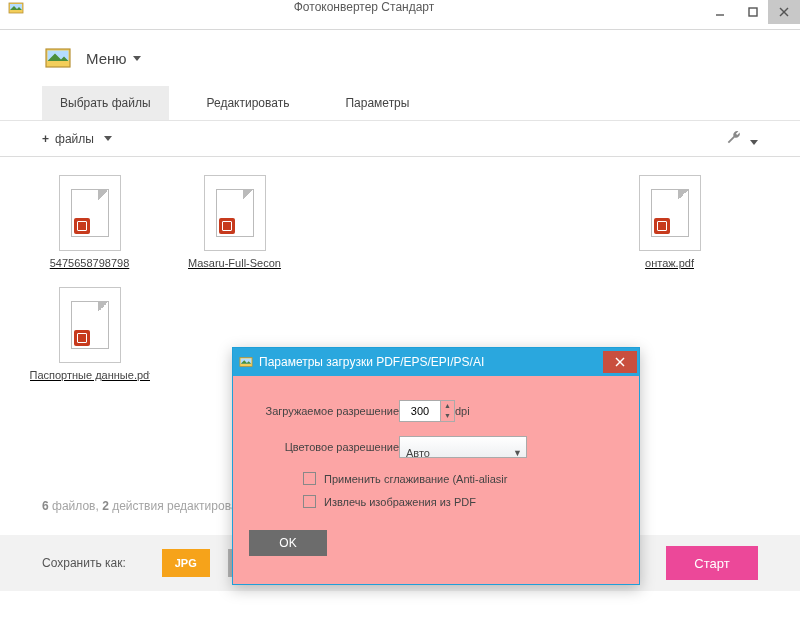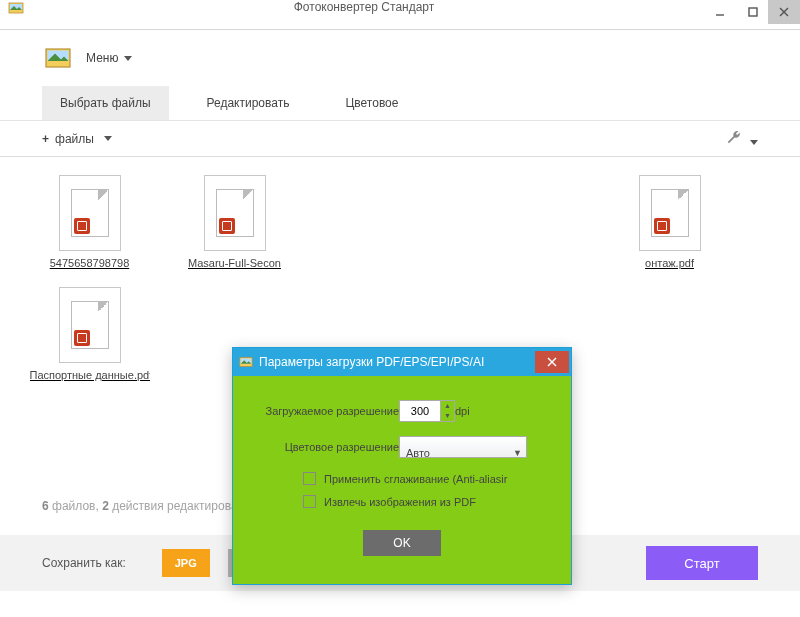--- a/index.html
+++ b/index.html
@@ -11,21 +11,21 @@
 .titlebar .title { flex: 1; text-align: center; font-size: 12px; color: #5a5a5a; }
 .winbtns { display: flex; }
 .winbtn { width: 32px; height: 24px; display: flex; align-items: center; justify-content: center; font-size: 12px; color: #555; }
 .winbtn.close { background: #c8c8c8; }
 .winbtn.max { border-left: 1px solid transparent; }
 .winbtn svg { width: 10px; height: 10px; }
 
 
 .menustrip { height: 56px; display: flex; align-items: center; padding-left: 44px; }
 .menustrip .logo { width: 28px; height: 24px; margin-right: 14px; }
-.menustrip .menu { font-size: 12px; color: #444; display: flex; align-items: center; }
+.menustrip .menu { font-size: 15px; color: #444; display: flex; align-items: center; }
 .menustrip .menu .caret { margin-left: 6px; }
 
 
 .tabstrip { display: flex; align-items: flex-end; padding-left: 42px; gap: 0; border-bottom: 1px solid #e4e4e4; }
 .tab { padding: 10px 18px; font-size: 12px; color: #444; }
 .tab.active { background: #ececec; }
 .tab + .tab { margin-left: 20px; }
 
 
 .subbar { height: 36px; display: flex; align-items: center; padding: 0 42px; border-bottom: 1px solid #dcdcdc; }
@@ -49,41 +49,41 @@
 
 .status { padding: 0 42px; font-size: 12px; color: #a4a4a4; }
 .status b { color: #8a8a8a; font-weight: 600; }
 
 
 .bottombar { height: 56px; margin-top: 22px; display: flex; align-items: center; padding: 0 42px; background: #f2f2f2; }
 .saveas { font-size: 12px; color: #555; margin-right: 36px; }
 .fmtbtn { width: 48px; height: 28px; margin-right: 18px; background: #b3b3b3; color: #fff; font-size: 11px; font-weight: 600; display: flex; align-items: center; justify-content: center; }
 .fmtbtn.active { background: #f6a31a; }
 .fmtbtn.add { width: 28px; background: #6a6a6a; font-size: 16px; }
-.startbtn { margin-left: auto; width: 112px; height: 34px; background: #8b5cf6; color: #fff; font-size: 13px; display: flex; align-items: center; justify-content: center; }
-
-
-.modal-wrap { position: absolute; left: 232px; top: 190px; width: 340px; border: 1px solid #1f9fd8; box-shadow: 0 4px 14px rgba(0,0,0,.25); background: #84cc16; z-index: 10; }
+.startbtn { margin-left: auto; width: 92px; height: 34px; background: #ec4899; color: #fff; font-size: 13px; display: flex; align-items: center; justify-content: center; }
+
+
+.modal-wrap { position: absolute; left: 232px; top: 190px; width: 408px; border: 1px solid #1f9fd8; box-shadow: 0 4px 14px rgba(0,0,0,.25); background: #fca5a5; z-index: 10; }
 .modal-title { background: #2aa7de; height: 28px; display: flex; align-items: center; padding: 0 0 0 6px; color: #fff; font-size: 12px; }
 .modal-title .mini-icon { margin-right: 6px; }
 .modal-title .txt { flex: 1; white-space: nowrap; overflow: hidden; }
 .modal-title .close { width: 34px; height: 22px; background: #c94f3f; color:#fff; display:flex; align-items:center; justify-content:center; font-size: 12px; margin-right:2px; }
 .modal-body { padding: 24px 16px 12px 16px; font-size: 11px; color: #444; }
 .form-row { display: flex; align-items: center; margin-bottom: 14px; }
 .form-row .lbl { width: 150px; text-align: right; }
 .numfield { display: flex; align-items: center; border: 1px solid #aaa; height: 22px; }
 .numfield input { width: 40px; height: 20px; border: none; text-align: center; font-size: 11px; outline: none; }
 .numfield .spin { width: 14px; display: flex; flex-direction: column; border-left: 1px solid #aaa; }
 .numfield .spin div { height: 10px; font-size: 7px; line-height: 10px; text-align: center; color:#555; }
 .unit { }
 .select { border: 1px solid #aaa; height: 22px; width: 128px; display: flex; align-items: center; justify-content: space-between; padding: 12px 4px 0 6px; background: linear-gradient(#fff,#eef0f2); }
 .select .dd { font-size: 9px; color:#555; }
 .cbrow { display: flex; align-items: center; padding-left: 54px; margin-bottom: 10px; }
 .cbrow .cb { width: 13px; height: 13px; border: 1px solid #888; margin-right: 8px; }
-.modal-btns { display: flex; justify-content: center; gap: 23px; padding: 12px 0 16px; }
+.modal-btns { display: flex; justify-content: space-between; gap: 23px; padding: 12px 0 16px; }
 .dbtn { width: 78px; height: 26px; background: #6c6c6c; color: #fff; font-size: 12px; display: flex; align-items: center; justify-content: center; }
 
 .caret { width: 0; height: 0; border-left: 4px solid transparent; border-right: 4px solid transparent; border-top: 5px solid #555; display: inline-block; }
 
 
 .app-icon-svg rect.frame { fill:#f3ce5b; stroke:#b89236; stroke-width:.8; }
 .app-icon-svg rect.sky { fill:#b5ddff; }
 .app-icon-svg polygon { fill:#4a8f3b; }
 </style>
 </head>
@@ -124,21 +124,21 @@
   </svg>
   <div class="menu">
     <span>Меню</span>
     <span class="caret"></span>
   </div>
 </div>
 
 <div class="tabstrip">
   <div class="tab active">Выбрать файлы</div>
   <div class="tab">Редактировать</div>
-  <div class="tab">Цветовое</div>
+  <div class="tab">Параметры</div>
 </div>
 
 <div class="subbar">
   <div class="addfiles">
     <span class="plus">+</span>
     <span>файлы</span>
     <span class="caret"></span>
   </div>
   <div class="spacer"></div>
   <div class="wrench">

